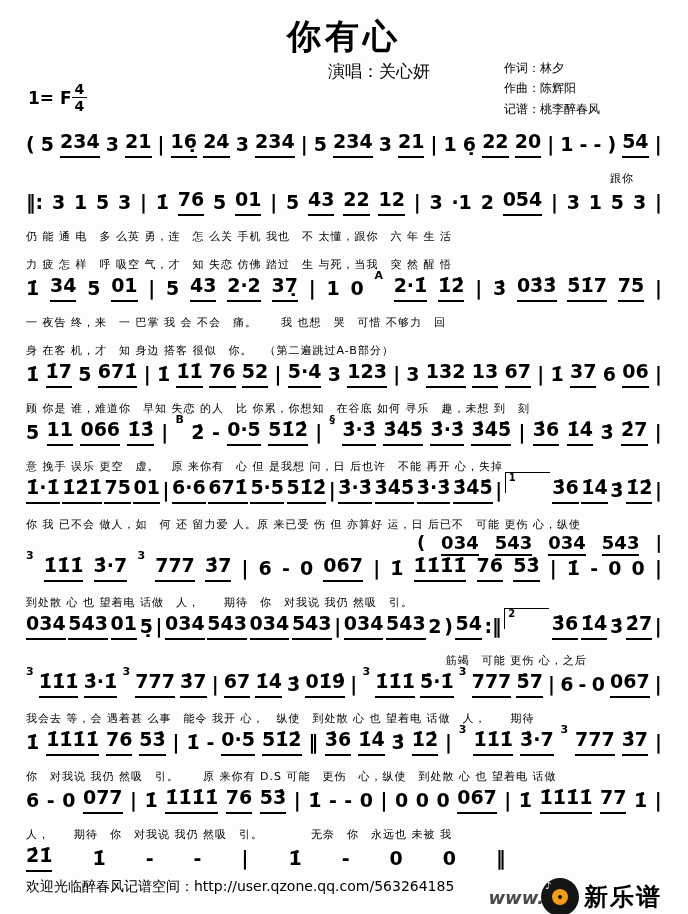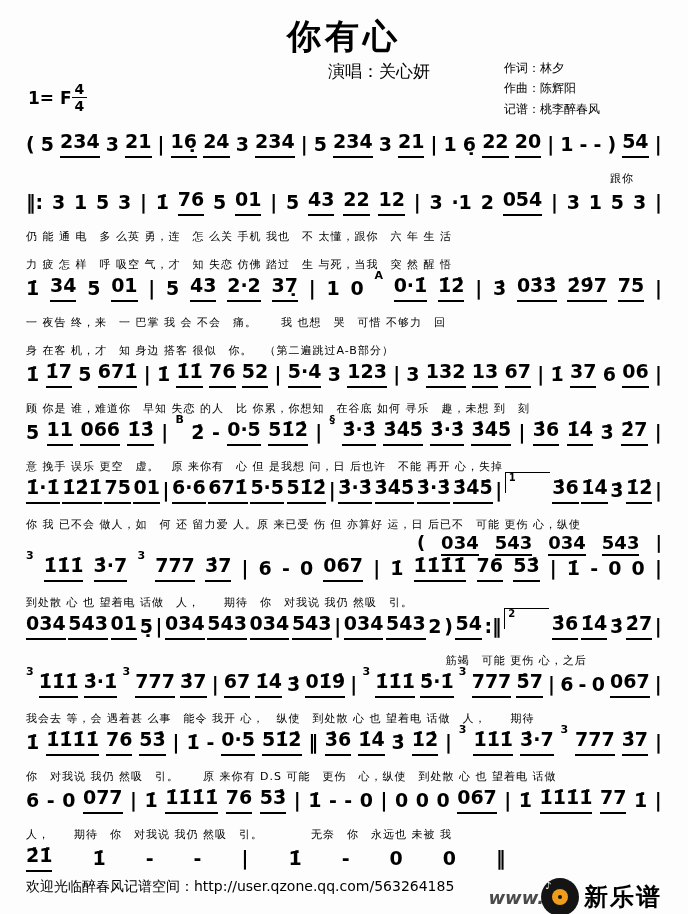--- a/index.html
+++ b/index.html
@@ -150,26 +150,26 @@
           <span class="note beam">01</span>
           <span class="bar">|</span>
           <span class="note">5</span>
           <span class="note beam">43</span>
           <span class="note beam">2·2</span>
           <span class="note beam">37̣</span>
           <span class="bar">|</span>
           <span class="note">1</span>
           <span class="note">0</span>
           <span class="marker">A</span>
-          <span class="note beam">0·1̇</span>
+          <span class="note beam">2·1̇</span>
           <span class="note beam">1̇2̇</span>
           <span class="bar">|</span>
           <span class="note">3̇</span>
           <span class="note beam">03̇3̇</span>
-          <span class="note beam">2̇9̇7</span>
+          <span class="note beam">5̇1̇7</span>
           <span class="note beam">75</span>
           <span class="bar">|</span>
         </div>
         <div class="lyric">一 夜告 终，来　一 巴掌 我 会 不会　痛。　　我 也想　哭　可惜 不够力　回</div>
         <div class="lyric">身 在客 机，才　知 身边 搭客 很似　你。　（第二遍跳过A-B部分）</div>
       </div>
       <div class="score-line" data-line="3">
         <div class="notation">
           <span class="note">1̇</span>
           <span class="note beam">1̇7</span>

